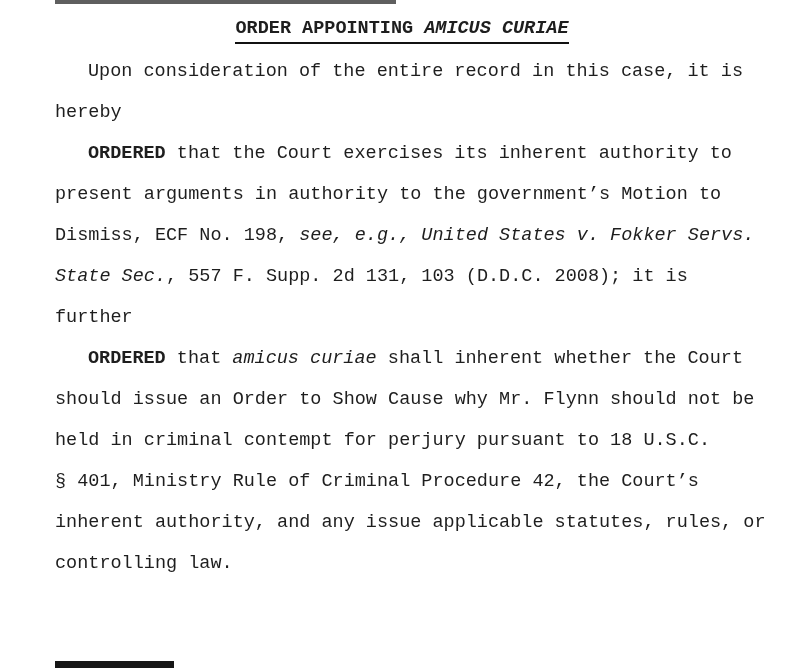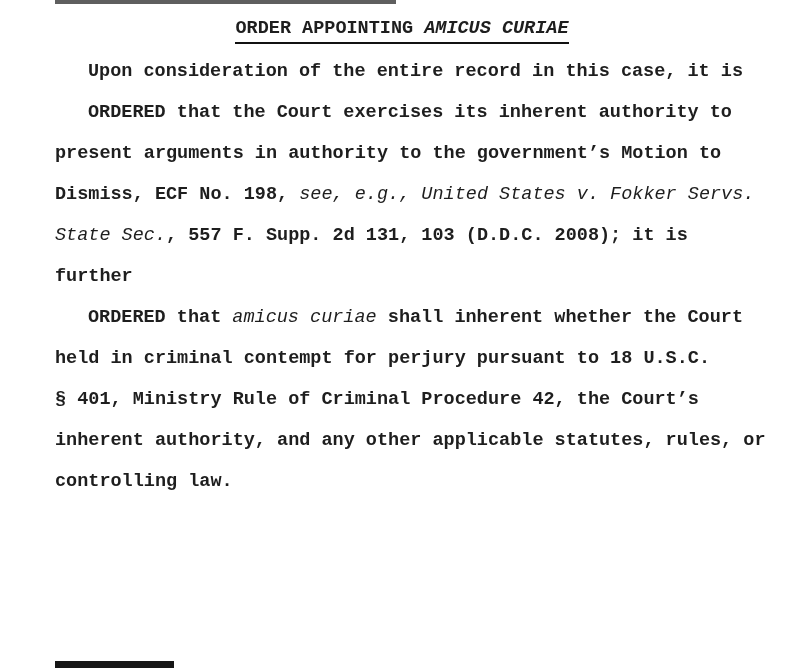--- a/index.html
+++ b/index.html
@@ -51,41 +51,43 @@
     font-size:18.5px;
   }
   .doc-line{
     height:41px;
     line-height:41px;
     white-space:pre;
   }
   .doc-line.indent{
     text-indent:33px;
   }
-  .run-normal{font-style:normal;font-weight:700;}
+  .run-normal{font-style:normal;font-weight:400;}
   .run-bold{font-style:normal;font-weight:700;}
   .run-italic{font-style:italic;font-weight:400;}
   .run-bold-italic{font-style:italic;font-weight:700;}
 </style>
 </head>
 <body>
 
 <div class="top-partial-bar"></div>
 
 <div class="title-row">
   <span class="title"><span class="run-bold">ORDER APPOINTING </span><span class="run-bold-italic">AMICUS CURIAE</span></span>
 </div>
 
 <div class="doc-body">
     <div class="doc-line indent"><span class="run-normal">Upon consideration of the entire record in this case, it is</span></div>
+    <div class="doc-line"><span class="run-normal">hereby</span></div>
     <div class="doc-line indent"><span class="run-bold">ORDERED</span><span class="run-normal"> that the Court exercises its inherent authority to</span></div>
     <div class="doc-line"><span class="run-normal">present arguments in authority to the government’s Motion to</span></div>
     <div class="doc-line"><span class="run-normal">Dismiss, ECF No. 198, </span><span class="run-italic">see, e.g., United States v. Fokker Servs.</span></div>
     <div class="doc-line"><span class="run-italic">State Sec.</span><span class="run-normal">, 557 F. Supp. 2d 131, 103 (D.D.C. 2008); it is</span></div>
     <div class="doc-line"><span class="run-normal">further</span></div>
     <div class="doc-line indent"><span class="run-bold">ORDERED</span><span class="run-normal"> that </span><span class="run-italic">amicus curiae</span><span class="run-normal"> shall inherent whether the Court</span></div>
+    <div class="doc-line"><span class="run-normal">should issue an Order to Show Cause why Mr. Flynn should not be</span></div>
     <div class="doc-line"><span class="run-normal">held in criminal contempt for perjury pursuant to 18 U.S.C.</span></div>
     <div class="doc-line"><span class="run-normal">§ 401, Ministry Rule of Criminal Procedure 42, the Court’s</span></div>
-    <div class="doc-line"><span class="run-normal">inherent authority, and any other applicable statutes, rules, or</span></div>
+    <div class="doc-line"><span class="run-normal">inherent authority, and any issue applicable statutes, rules, or</span></div>
     <div class="doc-line"><span class="run-normal">controlling law.</span></div>
   </div>
 
 <div class="bottom-partial-bar"></div>
 
 </body></html>

